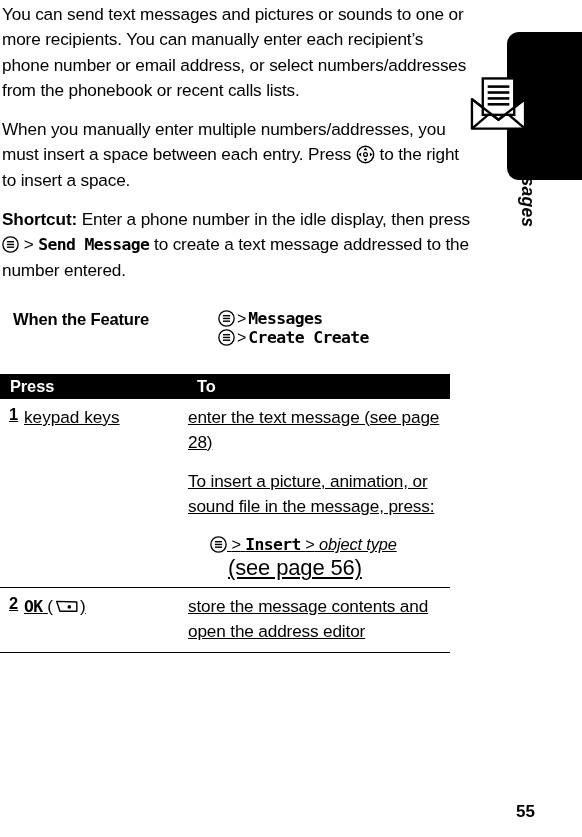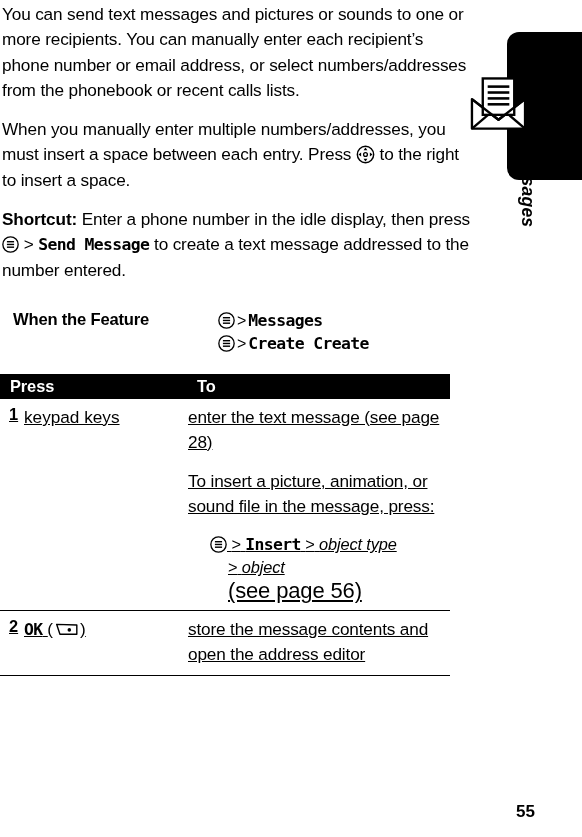--- a/index.html
+++ b/index.html
@@ -75,21 +75,21 @@
     font-weight: bold;
     letter-spacing: -0.2px;
   }
   .fff-lines {
     position: absolute;
     left: 218px;
     top: 4px;
   }
   .fff-line {
     font-size: 16.4px;
-    line-height: 23px;
+    line-height: 18px;
     white-space: nowrap;
   }
   .fff-line .arrow {
     font-family: "Liberation Sans", sans-serif;
     font-weight: normal;
     font-size: 16px;
     padding: 0 2px;
   }
 
   
@@ -278,23 +278,20 @@
           <p>To insert a picture, animation, or sound file in the message, press:</p>
           <div class="insert-block">
             <div class="ln">
               <span class="icon-inline menu-key"><svg viewBox="0 0 18 18" width="17" height="17">
                 <circle cx="9" cy="9" r="8.1" fill="#fff" stroke="#000" stroke-width="1.4"></circle>
                 <rect x="5.2" y="5.3" width="7.6" height="1.5" fill="#000"></rect>
                 <rect x="5.2" y="8.2" width="7.6" height="1.5" fill="#000"></rect>
                 <rect x="5.2" y="11.1" width="7.6" height="1.5" fill="#000"></rect>
               </svg></span>&nbsp;<span>&gt;</span>&nbsp;<span class="mono-ui">Insert</span>&nbsp;<span>&gt;</span>&nbsp;<span class="ital">object type</span>
             </div>
-            <div class="ln ln2">
-              <span>&gt;</span>&nbsp;<span class="ital">object</span>
-            </div>
             <div class="ln ln3">(see page 56)</div>
           </div>
         </div>
       </div>
     </div>
 
     <div class="trow">
       <div class="trow-inner">
         <div class="cell-num">2</div>
         <div class="cell-press">

